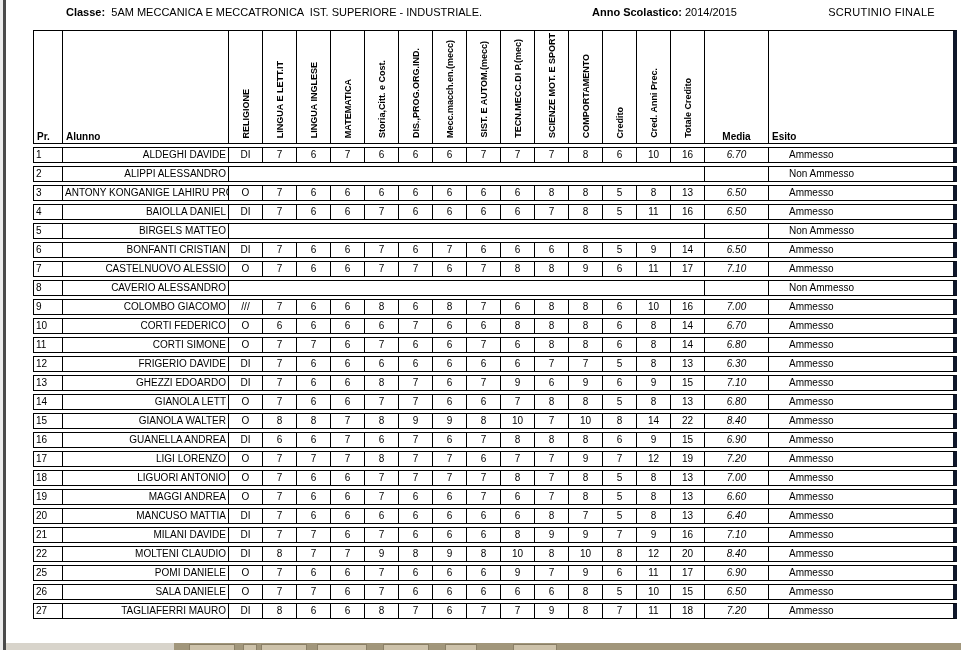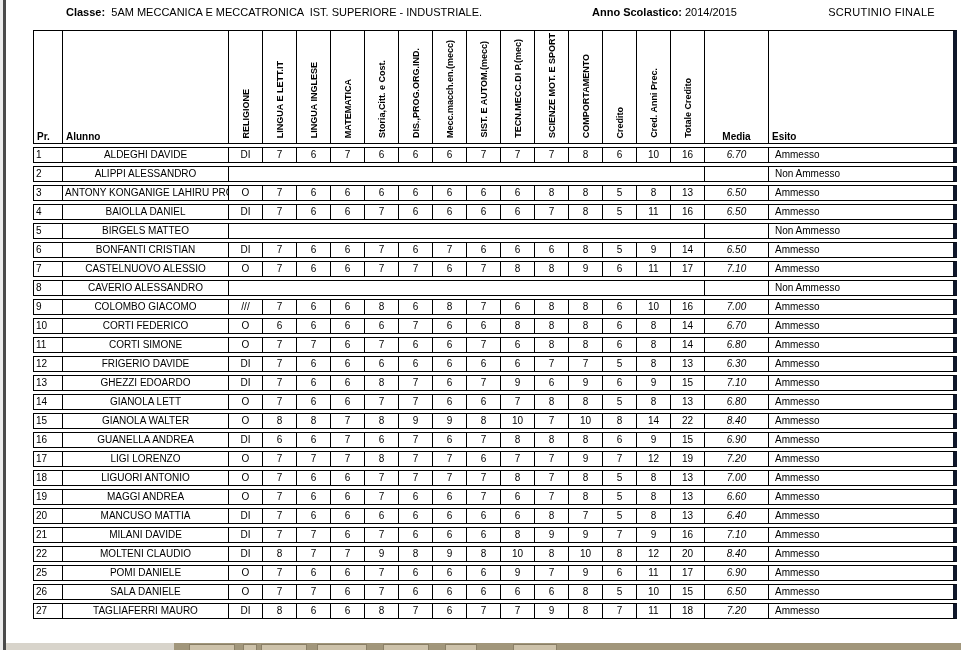--- a/index.html
+++ b/index.html
@@ -42,23 +42,23 @@
   .vert {
     display:inline-block;
     writing-mode:vertical-rl; transform:rotate(180deg);
     font-size:9px; font-weight:bold; white-space:nowrap;
     padding:3px 0 2px 0; line-height:10px;
   }
 
   td { height:15px; font-size:10px; line-height:12px; padding:1px 2px; }
   td.num { text-align:center; padding:1px 0; }
   td.prc { text-align:left; }
-  td.name { text-align:center; white-space:nowrap;margin-top:37px; }
+  td.name { text-align:right; white-space:nowrap;margin-top:37px; }
   td.media { text-align:center;font-style:italic; }
-  td.esito { text-align:left; padding-left:6px; white-space:nowrap; }
+  td.esito { text-align:left; padding-left:20px; white-space:nowrap; }
   td.gapspan { background:#fff; }
 
   
   .taskbar { position:absolute; left:6px; bottom:0; right:0; height:7px; background:#d8d4cb; }
   .taskbar-tan { position:absolute; left:168px; top:0; bottom:0; right:0; background:#a1967b; }
   .tbtn { position:absolute; top:1px; height:6px; background:#cdc2aa; border:1px solid #8a7f66; border-bottom:none; }
 </style>
 </head>
 <body>
 

